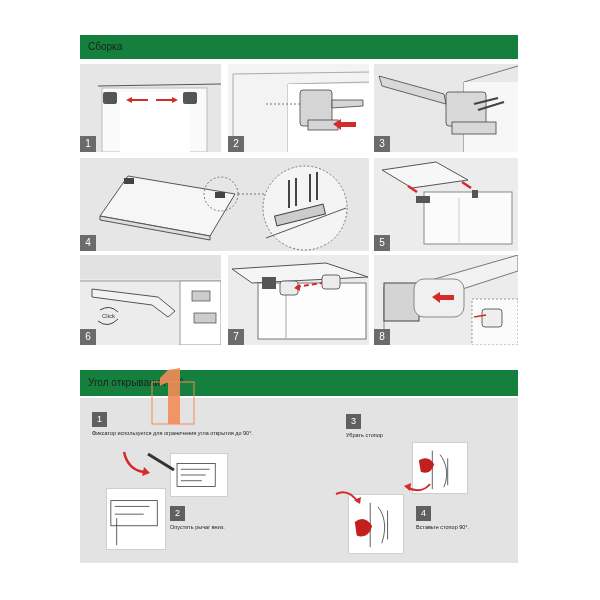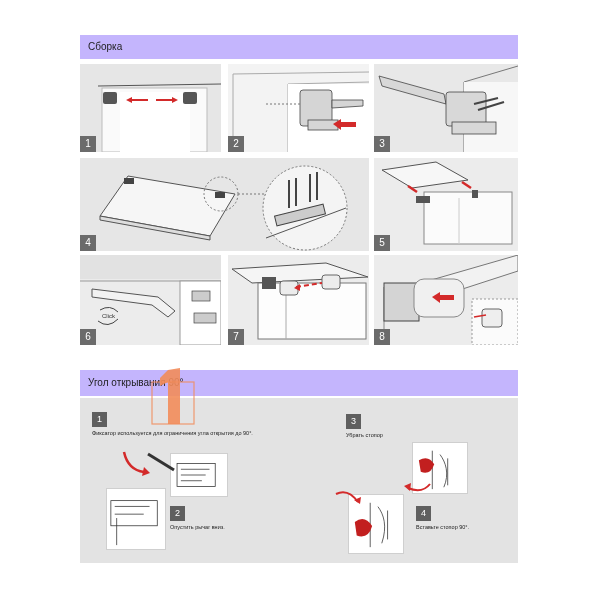--- a/index.html
+++ b/index.html
@@ -1,21 +1,21 @@
 <!DOCTYPE html>
 <html><head>
 <meta charset="utf-8">
 <style>
   * { box-sizing: border-box; margin: 0; padding: 0; }
   html, body { width: 600px; height: 600px; background: #ffffff; overflow: hidden; }
   body { position: relative; font-family: "Liberation Sans", sans-serif; color: #222; }
 
   .section-header {
     position: absolute; left: 80px; width: 438px; height: 24px;
-    background: #c4b5fd; font-size: 10px; line-height: 24px; padding-left: 8px; color: #1d1d1d;
+    background: #15803d; font-size: 10px; line-height: 24px; padding-left: 8px; color: #1d1d1d;
   }
   .panel {
     position: absolute; background: #ececec; overflow: hidden;
   }
   .panel svg { position: absolute; left: 0; top: 0; width: 100%; height: 100%; }
   .step-num {
     position: absolute; left: 0; bottom: 0; width: 16px; height: 16px;
     background: #6b6b6b; color: #fff; font-size: 10px; line-height: 16px; text-align: center;
   }
   .lower {

